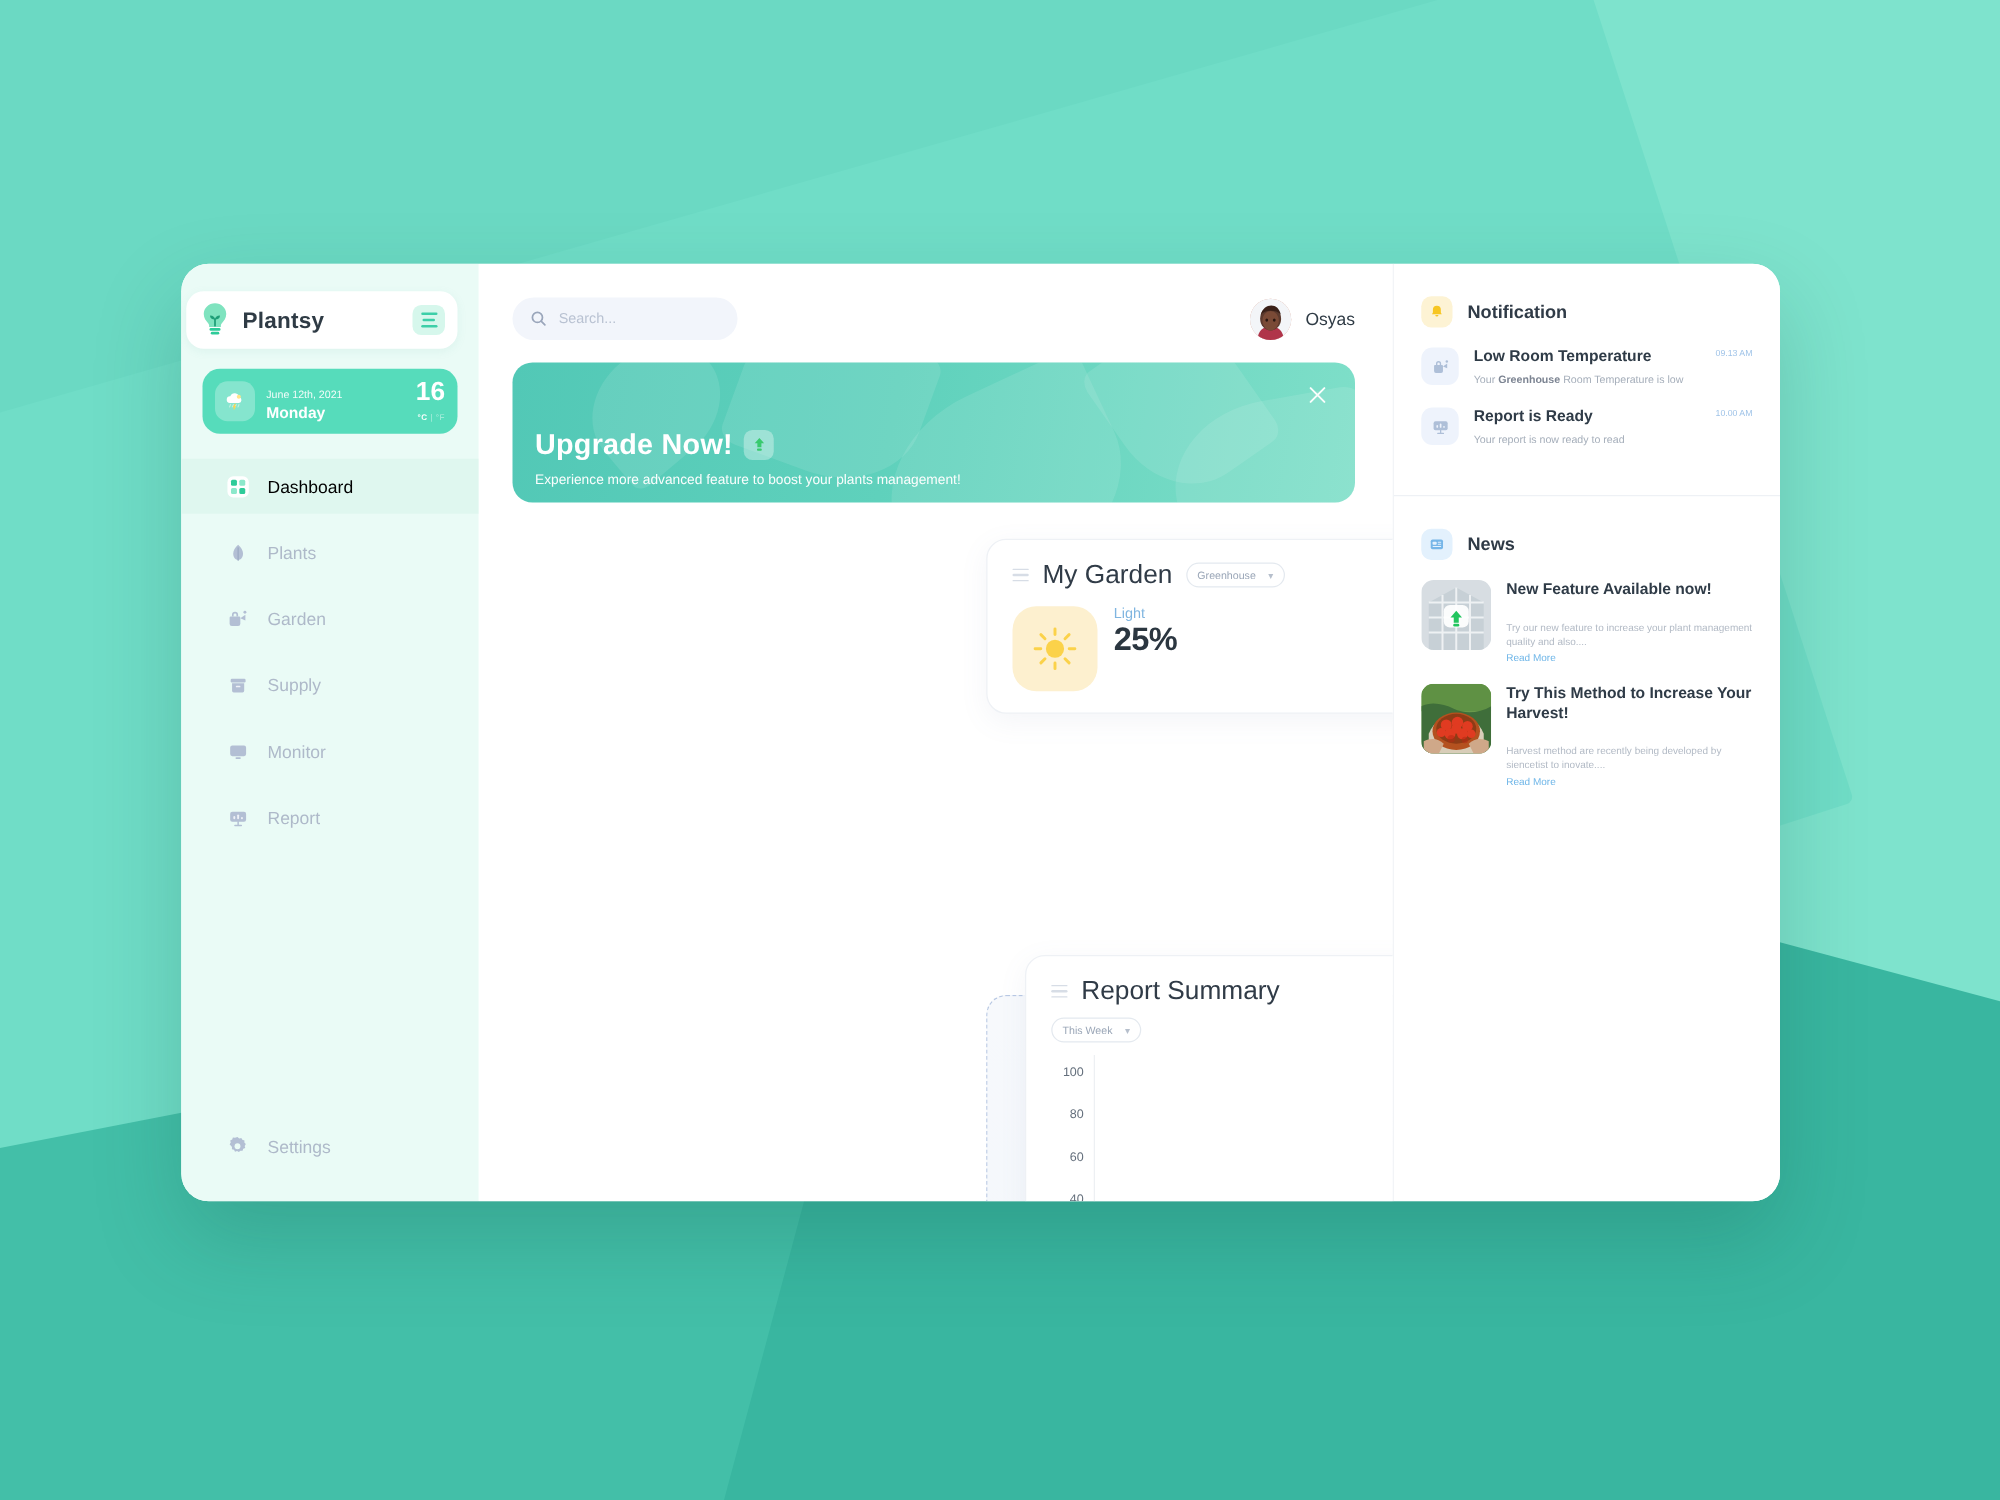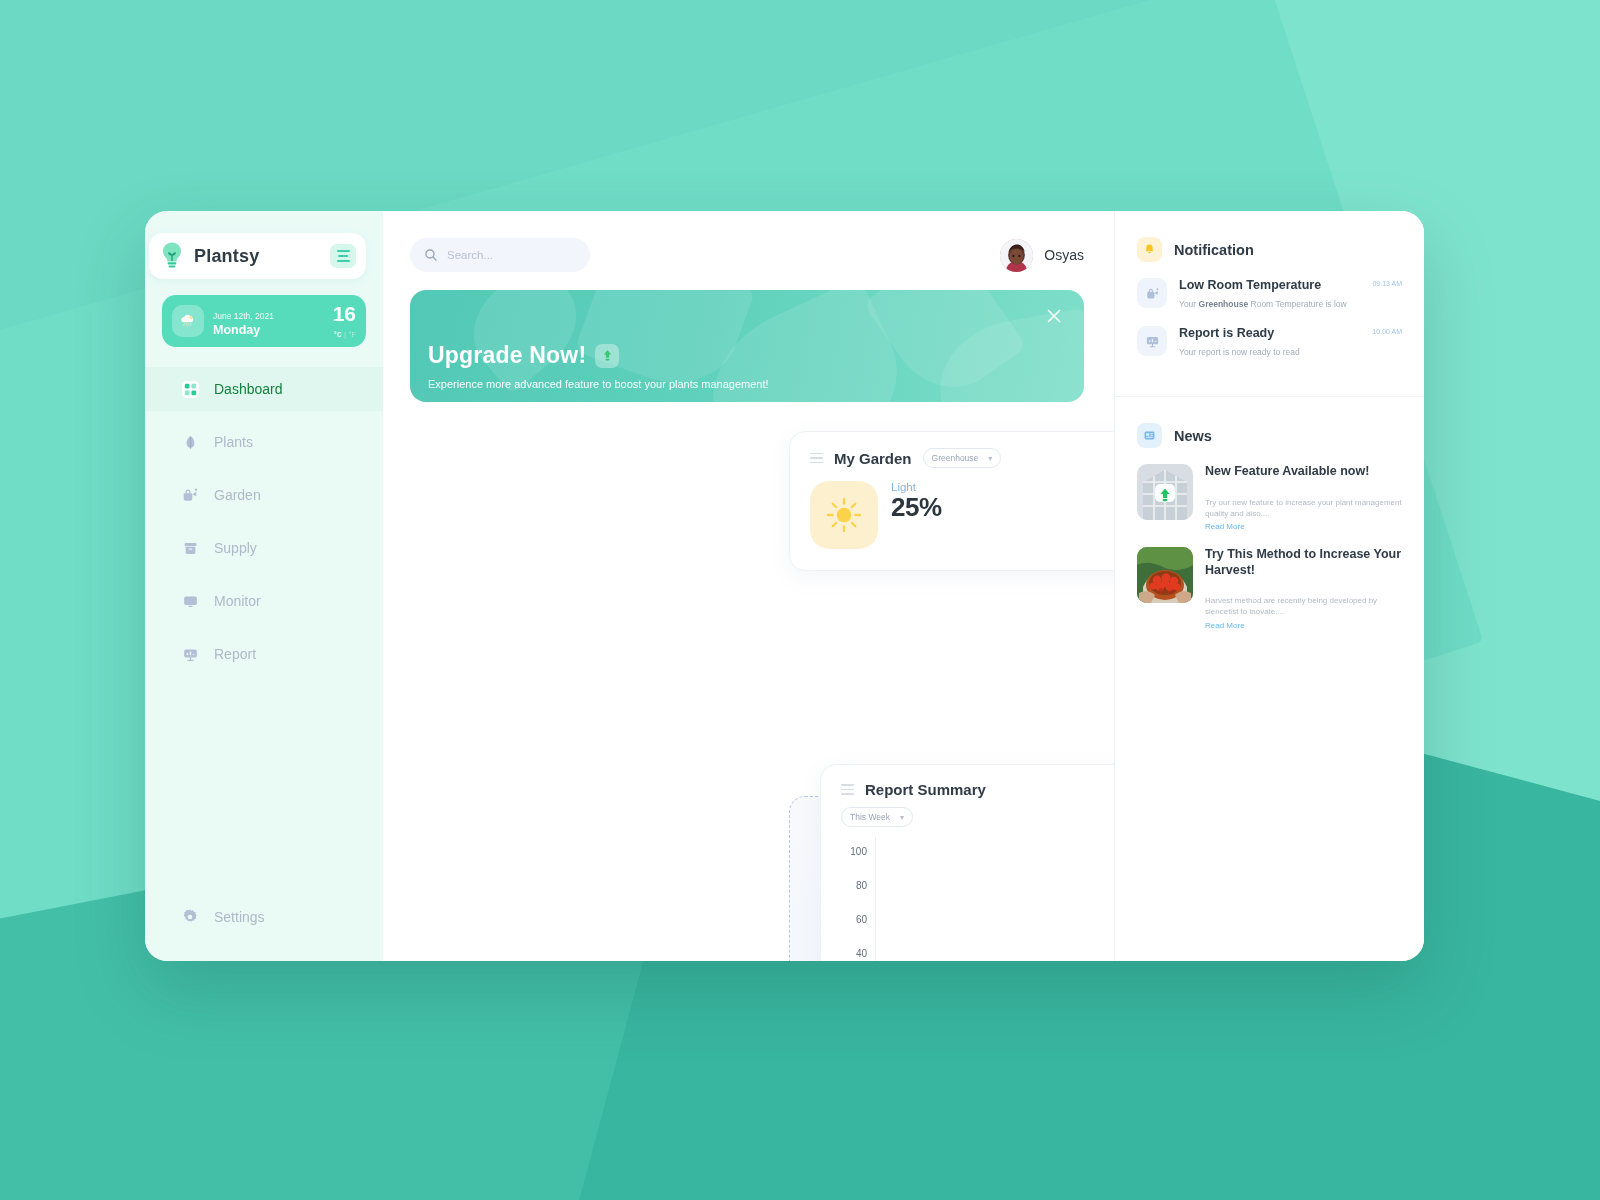--- a/index.html
+++ b/index.html
@@ -77,21 +77,21 @@
   .weather-temp b { font-size:21px; font-weight:700; display:block; }
   .weather-unit { font-size:6.5px; font-weight:700; letter-spacing:.4px; opacity:.95; }
   .weather-unit span.off { opacity:.55; font-weight:400; }
 
   .nav { margin-top:20px; flex:1; }
   .nav-item {
     display:flex; align-items:center; gap:14px; height:44px; padding-left:35px;
     color:#aeb9c9; font-size:14px; cursor:pointer; position:relative;
     margin-bottom:9px;
   }
-  .nav-item.active { background:#dff7ef; color:#15803d; font-weight:500; }
+  .nav-item.active { background:#dff7ef; color:#000000; font-weight:500; }
   .nav-ico { width:20px; height:20px; flex:0 0 20px; display:flex; align-items:center; justify-content:center; }
   .nav-bottom { padding-bottom:22px; }
   .nav-bottom .nav-item { margin-bottom:0; }
 
   
   .center { flex:1; position:relative; background:#fff; overflow:hidden; }
 
   .topbar { display:flex; align-items:center; padding:27px 30px 0 27px; }
   .search {
     width:180px; height:34px; background:#f2f5fb; border-radius:17px;
@@ -137,21 +137,21 @@
   }
   .garden {
     position:absolute; left:406px; top:220px; width:679px; height:140px;
     margin:0;
   }
   .garden-inner { position:relative; padding:16px 20px 0 20px; }
   .card-head { display:flex; align-items:center; gap:11px; }
   .drag-handle { width:13px; display:flex; flex-direction:column; gap:3px; cursor:grab; }
   .drag-handle i { height:1.5px; background:#d7dde6; border-radius:2px; display:block; }
   .drag-handle i:nth-child(1){width:13px} .drag-handle i:nth-child(2){width:13px} .drag-handle i:nth-child(3){width:13px}
-  .card-title { font-size:15px; font-weight:700; color:#303b47; }
+  .card-title { font-size:21px; font-weight:400; color:#303b47; }
   .pill {
     border:1px solid #e4e9ef; border-radius:13px; height:20px; padding:0 8px;
     display:inline-flex; align-items:center; gap:10px; font-size:8.5px; color:#9aa6b7; cursor:pointer;
   }
   .pill .chev { font-size:8px; color:#b6bfcc; }
 
   .metrics { display:flex; gap:0; margin-top:13px; }
   .metric { display:flex; align-items:flex-start; gap:13px; width:33.33%; }
   .metric-ico {
     width:68px; height:68px; border-radius:19px; flex:0 0 68px;

